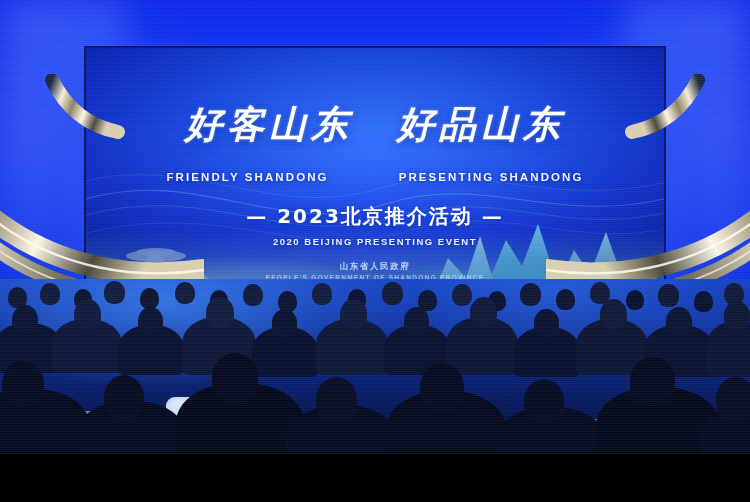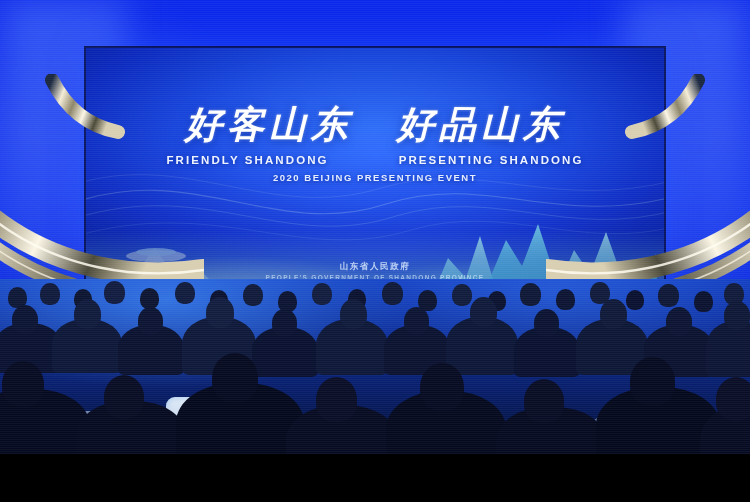--- a/index.html
+++ b/index.html
@@ -82,21 +82,21 @@
     font-size: 37px;
     font-weight: 700;
     letter-spacing: 5px;
     font-style: italic;
     line-height: 1;
     text-shadow: 0 2px 10px rgba(0,40,160,.75), 0 0 3px rgba(255,255,255,.5);
   }
   .en-title {
     display: flex; justify-content: center;
     gap: 70px;
-    margin-top: 11px;
+    margin-top: 28px;
     font-size: 11.5px;
     font-weight: 700;
     letter-spacing: 2.1px;
     color: #eef4ff;
     text-shadow: 0 1px 5px rgba(0,30,140,.8);
   }
   .event-cn {
     margin-top: 20px;
     font-family: "DejaVu Sans", sans-serif;
     font-size: 20px;
@@ -278,20 +278,21 @@
 
     <div class="title-block">
       <div class="cn-title">
         <span>好客山东</span>
         <span>好品山东</span>
       </div>
       <div class="en-title">
         <span>FRIENDLY SHANDONG</span>
         <span>PRESENTING SHANDONG</span>
       </div>
+      <div class="event-cn">— 2023北京推介活动 —</div>
       <div class="event-en">2020 BEIJING PRESENTING EVENT</div>
     </div>
 
     <div class="gov-cn">山东省人民政府</div>
     <div class="gov-en">PEOPLE'S GOVERNMENT OF SHANDONG PROVINCE</div>
   </div>
 
   <svg class="ribbon ribbon-left" width="300" height="260" viewBox="0 0 300 260">
     <defs>
       <linearGradient id="rb1" x1="0" y1="0" x2="1" y2="0.3">

